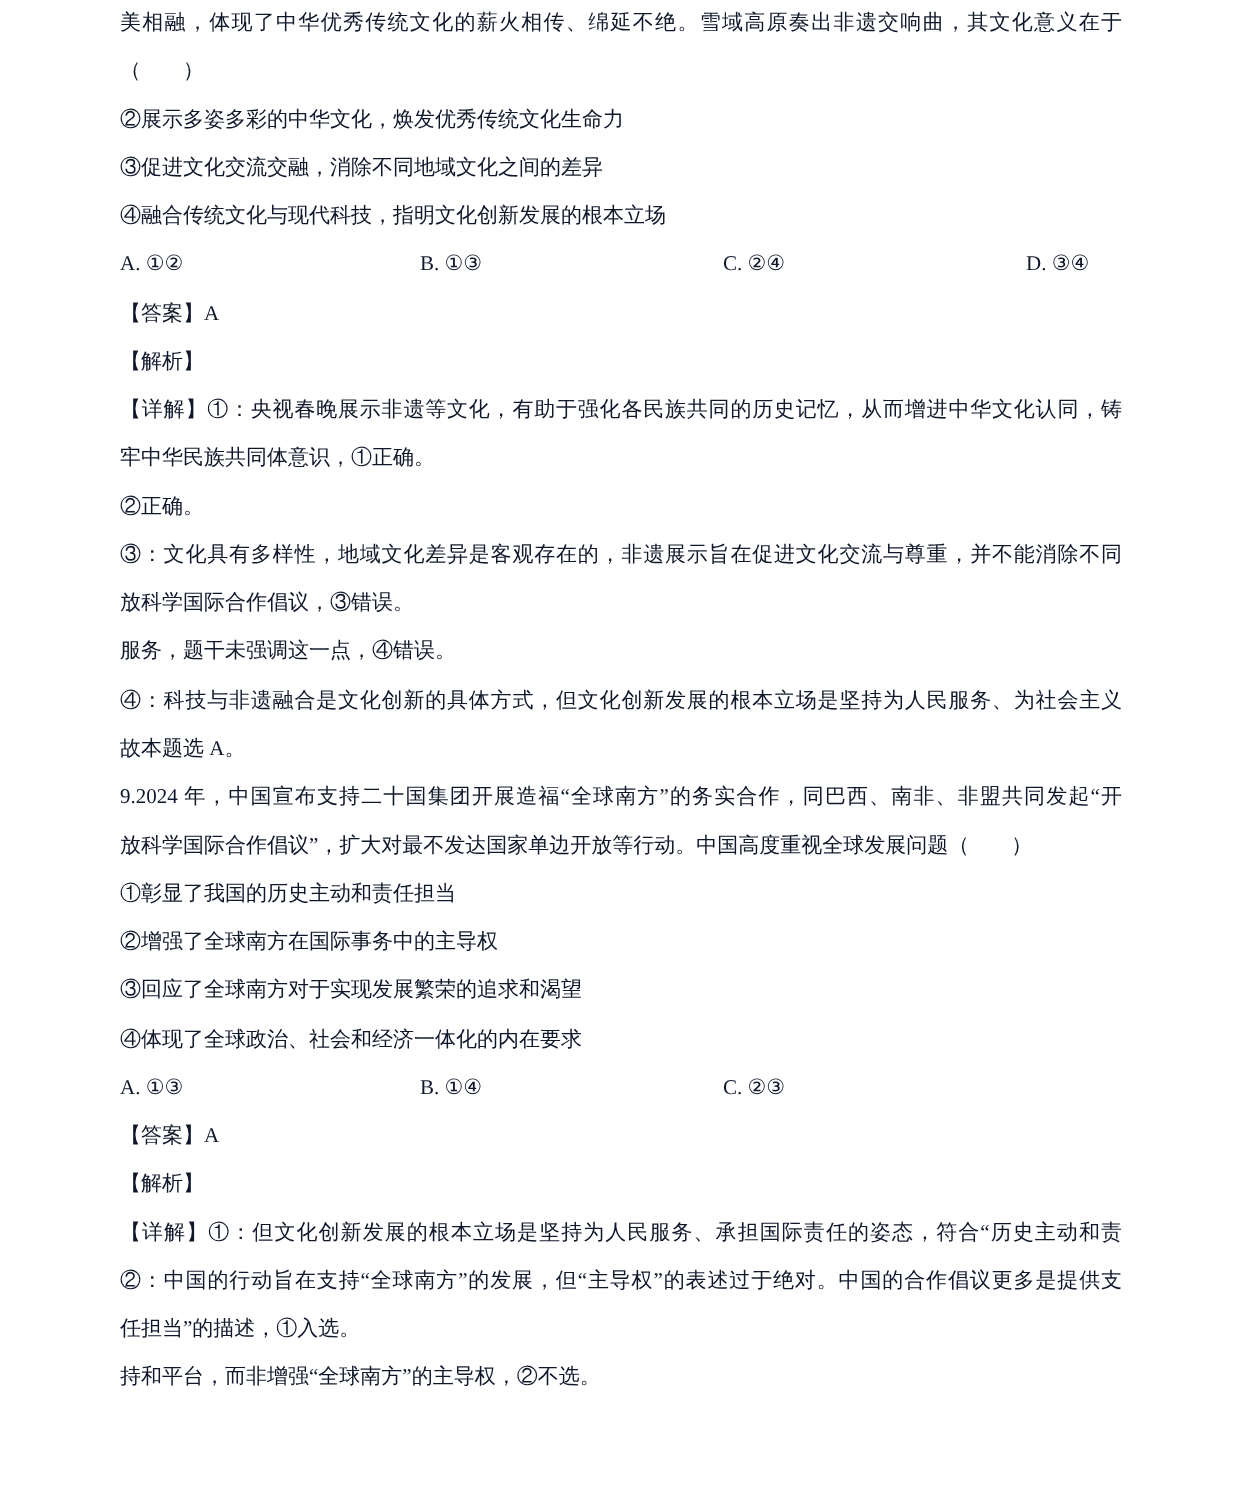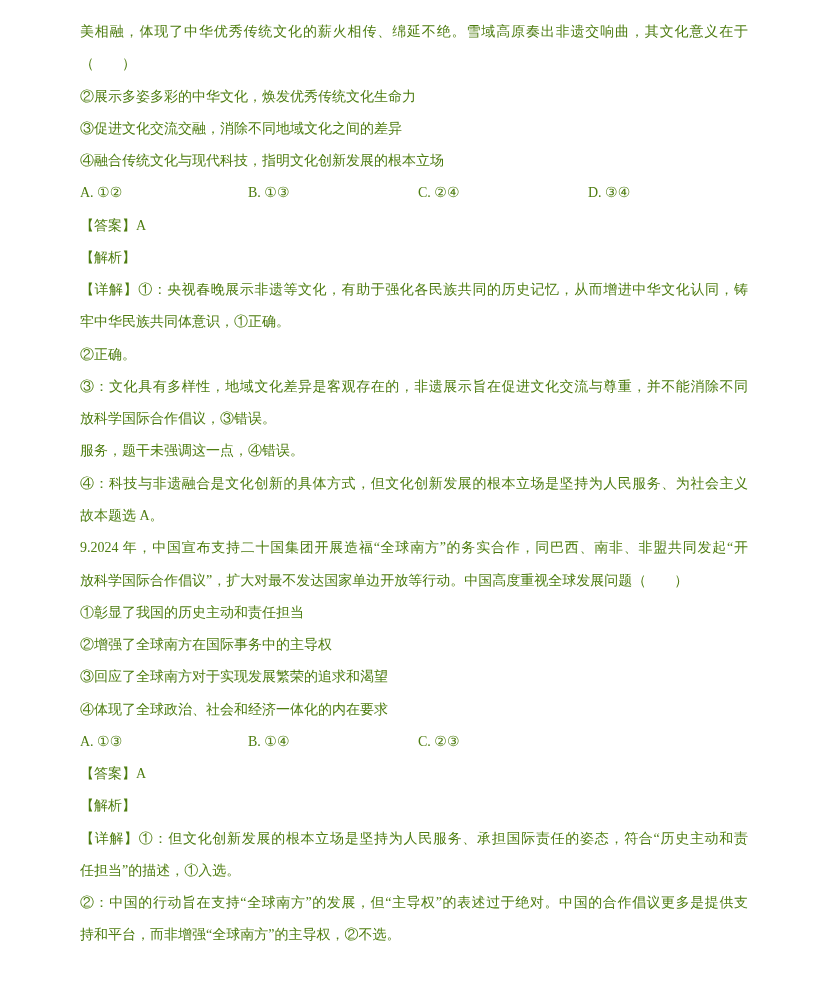--- a/index.html
+++ b/index.html
@@ -9,43 +9,44 @@
   }
   body {
     width: 828px;
     height: 1001px;
     overflow: hidden;
   }
   .page {
     box-sizing: border-box;
     width: 828px;
     height: 1001px;
-    padding: 16px 80px;
+    padding: 0 80px;
     font-family: "Liberation Serif", "DejaVu Serif", serif;
     font-size: 14px;
-    color: #4d7c0f;
+    color: #0f172a;
   }
   .line {
     line-height: 32.28px;
     height: 32.28px;
     white-space: nowrap;
     overflow: visible;
   }
   
   .line.fill {
     white-space: normal;
     text-align: justify;
     text-align-last: justify;
     text-justify: inter-character;
   }
   .options-row {
     display: grid;
     grid-template-columns: 168px 170px 170px auto;
     line-height: 32.28px;
     height: 32.28px;
+    gap: 32px;
   }
   .options-row span {
     white-space: nowrap;
   }
 </style>
 </head>
 <body>
 
 <div class="page">
 
@@ -86,17 +87,17 @@
   <div class="options-row">
     <span>A. ①③</span>
     <span>B. ①④</span>
     <span>C. ②③</span>
   </div>
 
   <div class="line">【答案】A</div>
   <div class="line">【解析】</div>
 
   <div class="line fill">【详解】①：但文化创新发展的根本立场是坚持为人民服务、承担国际责任的姿态，符合“历史主动和责</div>
+  <div class="line fill">②：中国的行动旨在支持“全球南方”的发展，但“主导权”的表述过于绝对。中国的合作倡议更多是提供支</div>
   <div class="line">任担当”的描述，①入选。</div>
-  <div class="line fill">②：中国的行动旨在支持“全球南方”的发展，但“主导权”的表述过于绝对。中国的合作倡议更多是提供支</div>
   <div class="line">持和平台，而非增强“全球南方”的主导权，②不选。</div>
 
 </div>
 
 </body></html>

